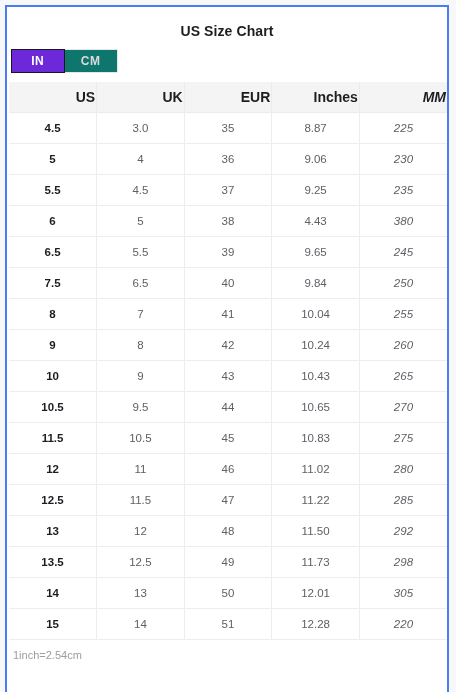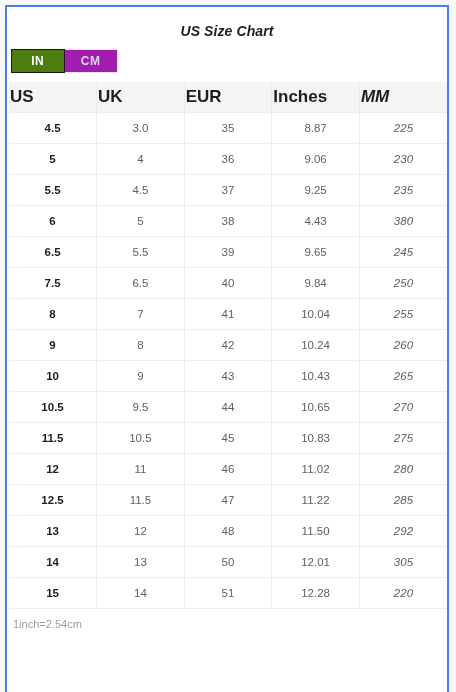--- a/index.html
+++ b/index.html
@@ -25,21 +25,20 @@
     box-sizing: border-box;
   }
   .chart-title {
     margin: 0;
     padding: 16px 0 10px 0;
     text-align: center;
     font-size: 14px;
     font-weight: bold;
     color: #1b1d21;
     letter-spacing: 0.1px;
-    font-style: italic;
   }
   .unit-toggle {
     display: flex;
     margin: 0 0 0 4px;
     width: 107px;
     height: 24px;
     box-sizing: border-box;
   }
   .unit-btn {
     flex: 1 1 50%;
@@ -47,44 +46,44 @@
     align-items: center;
     justify-content: center;
     font-size: 12px;
     font-weight: bold;
     letter-spacing: 0.6px;
     box-sizing: border-box;
     cursor: pointer;
     user-select: none;
   }
   .unit-btn.active {
-    background: #4d7c0f;
+    background: #6d28d9;
     color: #ffffff;
     border: 1px solid #19191b;
   }
   .unit-btn.inactive {
-    background: #a21caf;
+    background: #0f766e;
     color: #d9dade;
     border: 1px solid #e6e7ea;
     border-left: none;
   }
   .size-table {
     width: 438px;
     margin: 9px 0 0 2px;
     border-collapse: collapse;
     table-layout: fixed;
     font-size: 11px;
   }
   .size-table th {
     height: 28px;
     background: #f4f4f5;
     color: #1b1d21;
-    font-size: 17px;
-    font-weight: bold;
-    text-align: left;
+    font-size: 14px;
+    font-weight: bold;
+    text-align: right;
     border: 1px solid #ececed;
     border-top: none;
     border-left: none;
   }
   .size-table th:last-child,
   .size-table td:last-child {
     border-right: none;
     font-style: italic;
   }
   .size-table th:first-child,
@@ -225,20 +224,27 @@
           <td>285</td>
         </tr>
         <tr>
           <td class="us-cell">13</td>
           <td>12</td>
           <td>48</td>
           <td>11.50</td>
           <td>292</td>
         </tr>
         <tr>
+          <td class="us-cell">13.5</td>
+          <td>12.5</td>
+          <td>49</td>
+          <td>11.73</td>
+          <td>298</td>
+        </tr>
+        <tr>
           <td class="us-cell">14</td>
           <td>13</td>
           <td>50</td>
           <td>12.01</td>
           <td>305</td>
         </tr>
         <tr>
           <td class="us-cell">15</td>
           <td>14</td>
           <td>51</td>

